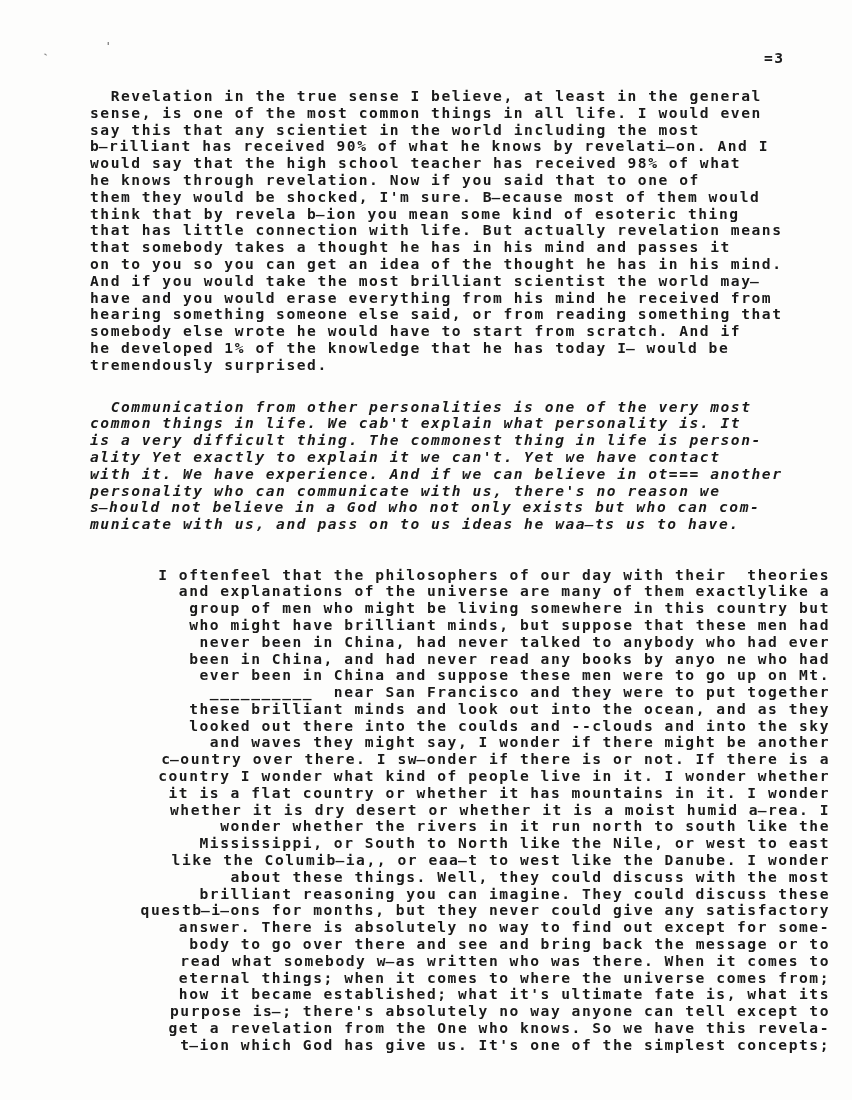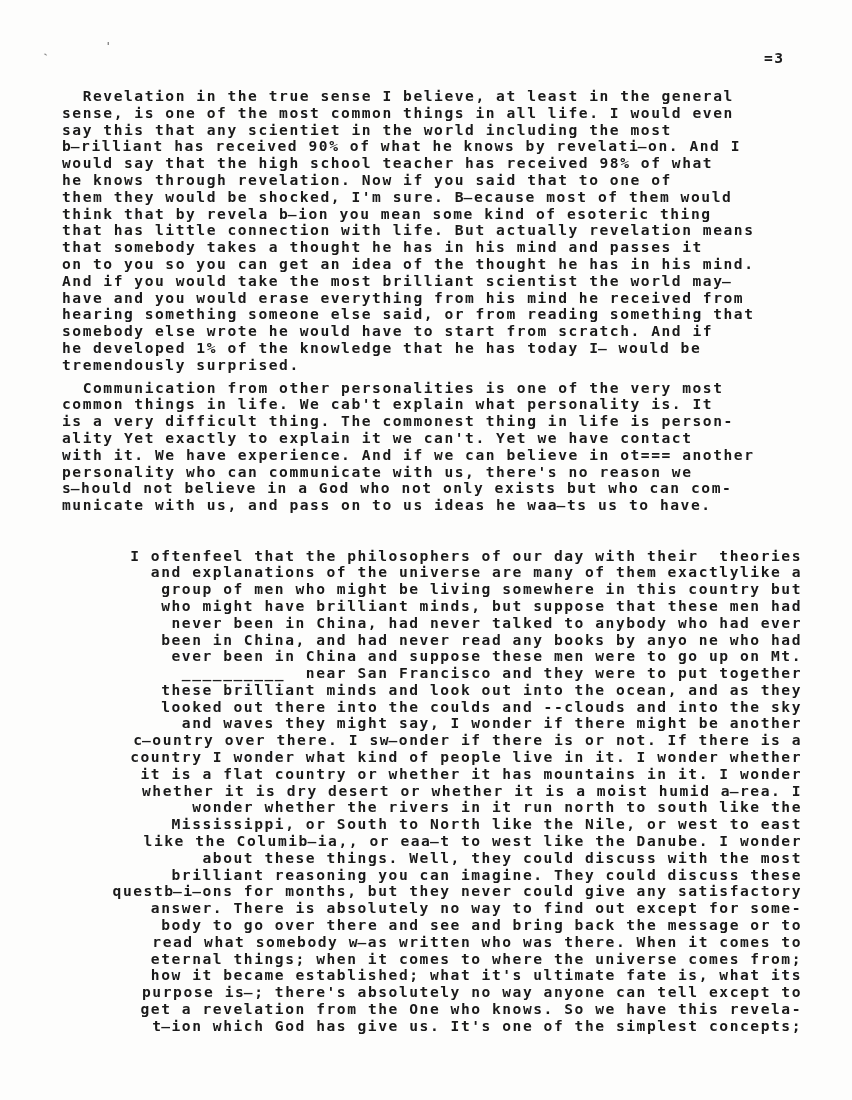--- a/index.html
+++ b/index.html
@@ -25,27 +25,27 @@
     color: #1a1a1a;
   }
   .page-number {
     position: absolute;
     top: 50px;
     left: 764px;
   }
   .body-text {
     position: absolute;
     top: 88px;
-    left: 62px;
+    left: 90px;
     width: 740px;
   }
   .para {
     white-space: pre;
   }
-  .gap-one { margin-top: 6px; }
+  .gap-one { margin-top: 25px; font-style: italic; }
   .gap-two { margin-top: 33.6px; text-align: right; }
   .stray {
     position: absolute;
     color: #8a8a8a;
     font-size: 11px;
     font-weight: bold;
   }
   .stray-1 { top: 52px; left: 44px; transform: rotate(-15deg); }
   .stray-2 { top: 40px; left: 105px; }
 </style>

